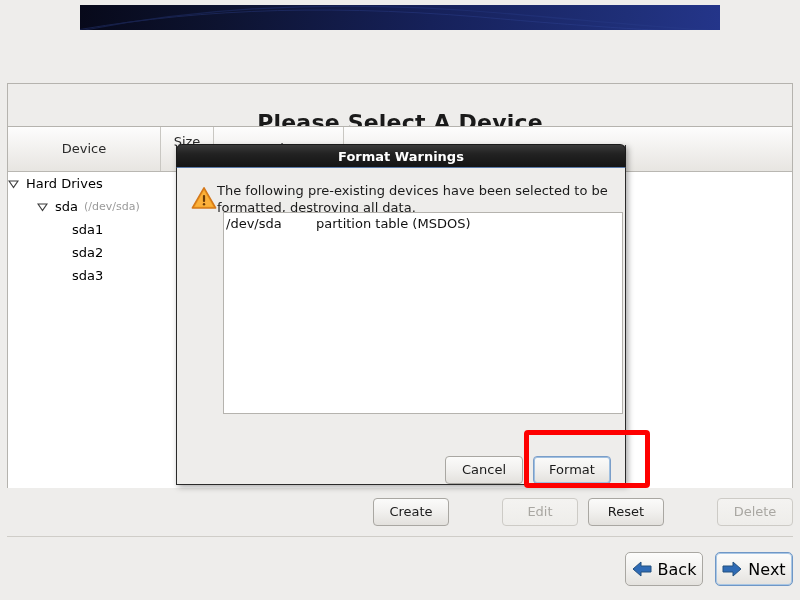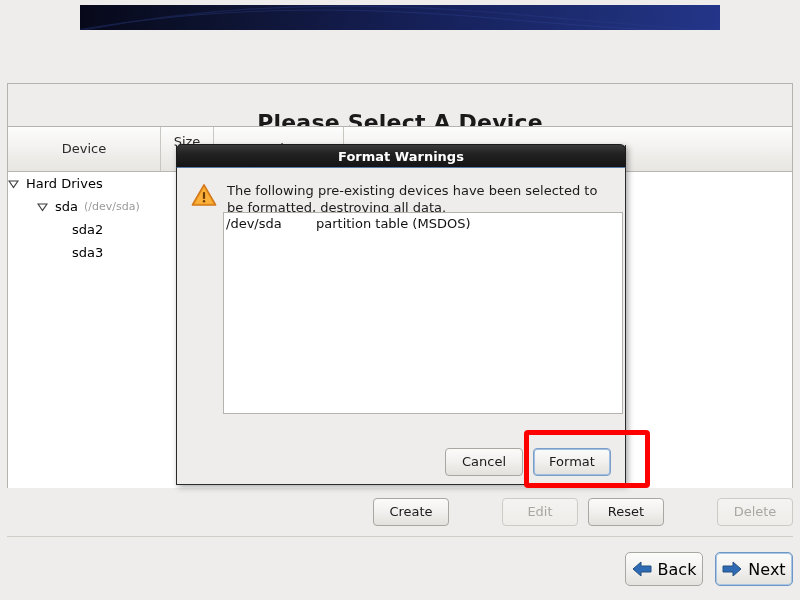--- a/index.html
+++ b/index.html
@@ -211,21 +211,21 @@
     justify-content: center;
   }
   #dialog-title {
     color: #ffffff;
     font-size: 13px;
     font-weight: bold;
   }
   #dialog-msg-row {
     display: flex;
     padding: 14px 16px 10px 14px;
-    gap: 10px;
+    align-items: center;
   }
   #warn-icon { flex: 0 0 auto; margin-top: 1px; }
   #dialog-msg {
     font-size: 13px;
     line-height: 17px;
     color: #1b1b1b;
   }
   #dialog-list {
     position: absolute;
     left: 46px; top: 67px;
@@ -237,21 +237,21 @@
   }
   .list-row {
     display: flex;
     font-size: 13px;
     padding: 3px 0 0 2px;
     color: #111;
   }
   .list-dev { width: 90px; }
   #dialog-buttons {
     position: absolute;
-    right: 14px; bottom: 8px;
+    right: 14px; bottom: 0;
     display: flex;
     gap: 10px;
     align-items: center;
     border-radius: 13px;
   }
   #btn-cancel { width: 78px; }
   #btn-format { width: 78px; }
 
   
   #highlight-box {
@@ -306,20 +306,24 @@
       <span class="tree-label">
         <svg width="11" height="11" viewBox="0 0 11 11" style="margin-right:7px;">
           <polygon points="1,3 10,3 5.5,9.5" fill="none" stroke="#3b3b3b" stroke-width="1.2"></polygon>
         </svg>
       </span>
       <span>sda</span>
       <span class="dev-sub">(/dev/sda)</span>
       <span class="size-cell"></span>
     </div>
 
+    <div class="tree-row" style="padding-left:64px;">
+      <span>sda1</span>
+      <span class="size-cell"></span>
+    </div>
 
     <div class="tree-row" style="padding-left:64px;">
       <span>sda2</span>
       <span class="size-cell"></span>
     </div>
 
     <div class="tree-row" style="padding-left:64px;">
       <span>sda3</span>
       <span class="size-cell">19</span>
     </div>

